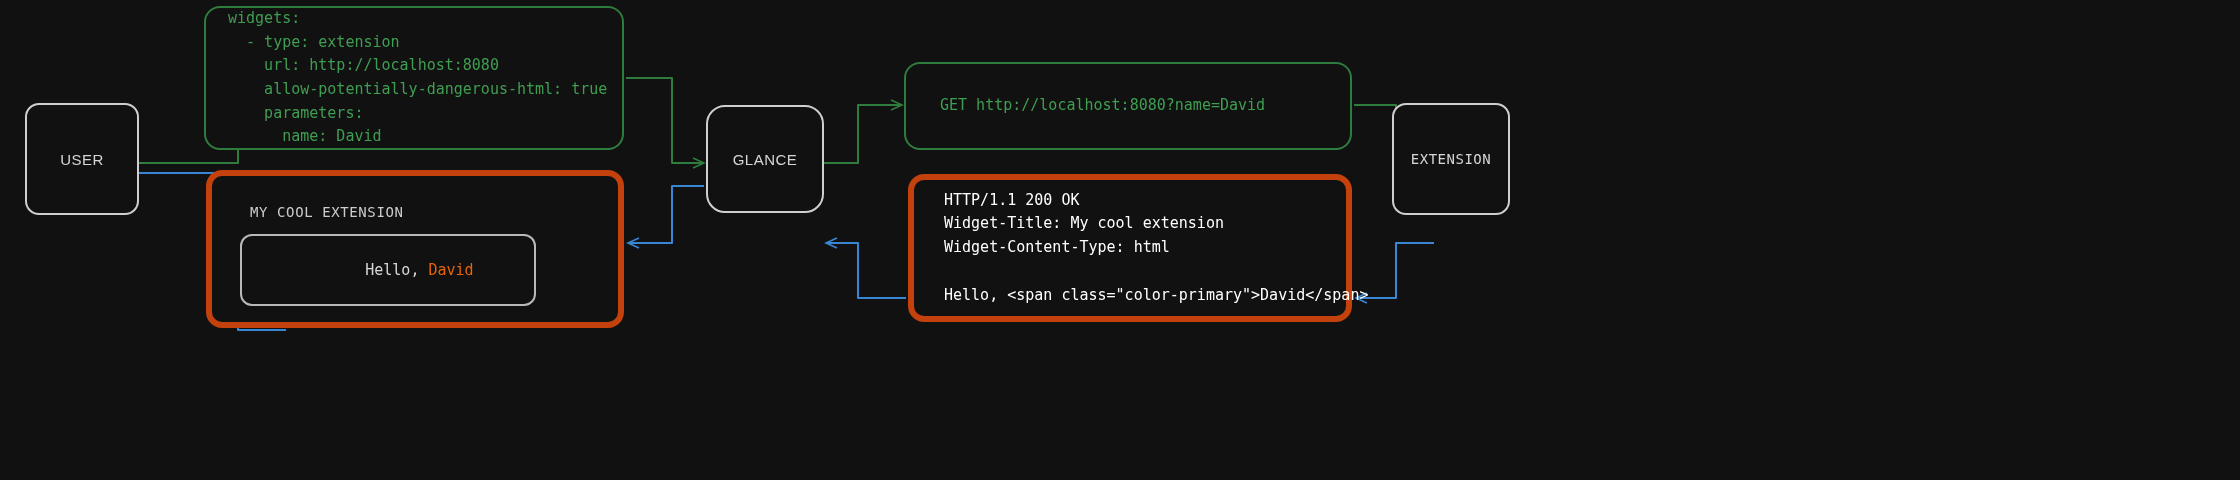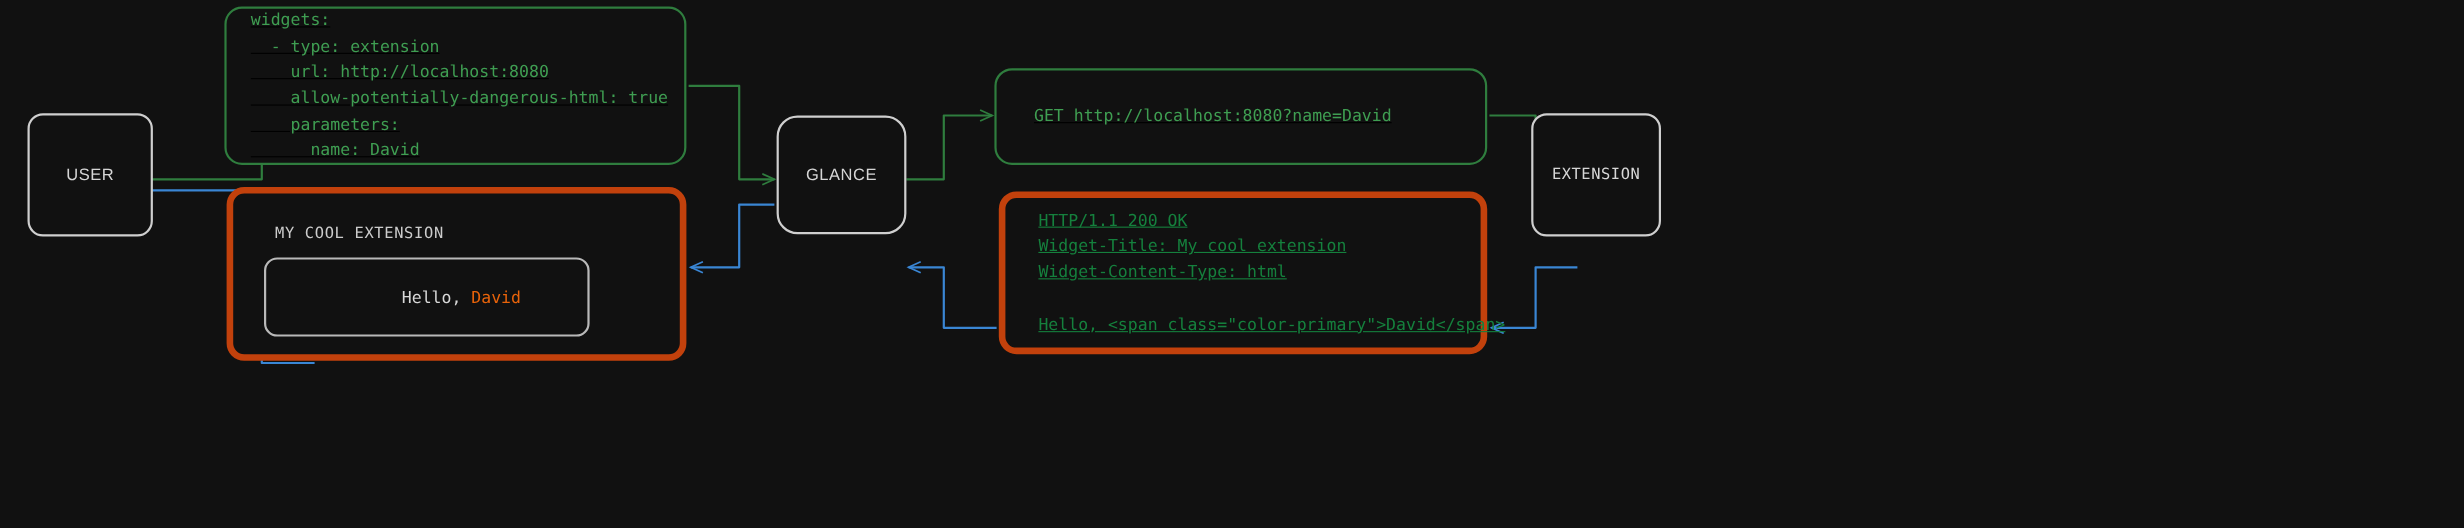--- a/index.html
+++ b/index.html
@@ -57,32 +57,32 @@
   .bubble {
     position: absolute;
     box-sizing: border-box;
     border-radius: 16px;
     background: #111111;
     z-index: 2;
     display: flex;
     flex-direction: column;
     justify-content: center;
   }
-  .bubble.green { border: 2px solid #2f7d3e; text-decoration: underline; }
+  .bubble.green { border: 2px solid #2f7d3e; }
   .bubble.blue  { border: 6px solid #c2410c; }
 
   .code {
     font-family: "DejaVu Sans Mono", monospace;
     font-size: 15px;
     line-height: 1.58;
     white-space: pre;
     margin: 0;
   }
   .code.green { color: #3f9e52; }
-  .code.blue  { color: #15803d; text-decoration: underline; }
+  .code.blue  { color: #ffffff; }
 
   
   .widget-title {
     font-family: "DejaVu Sans Mono", monospace;
     font-size: 14px;
     color: #cccccc;
     letter-spacing: 0.6px;
     white-space: nowrap;
   }
   .widget-frame {

